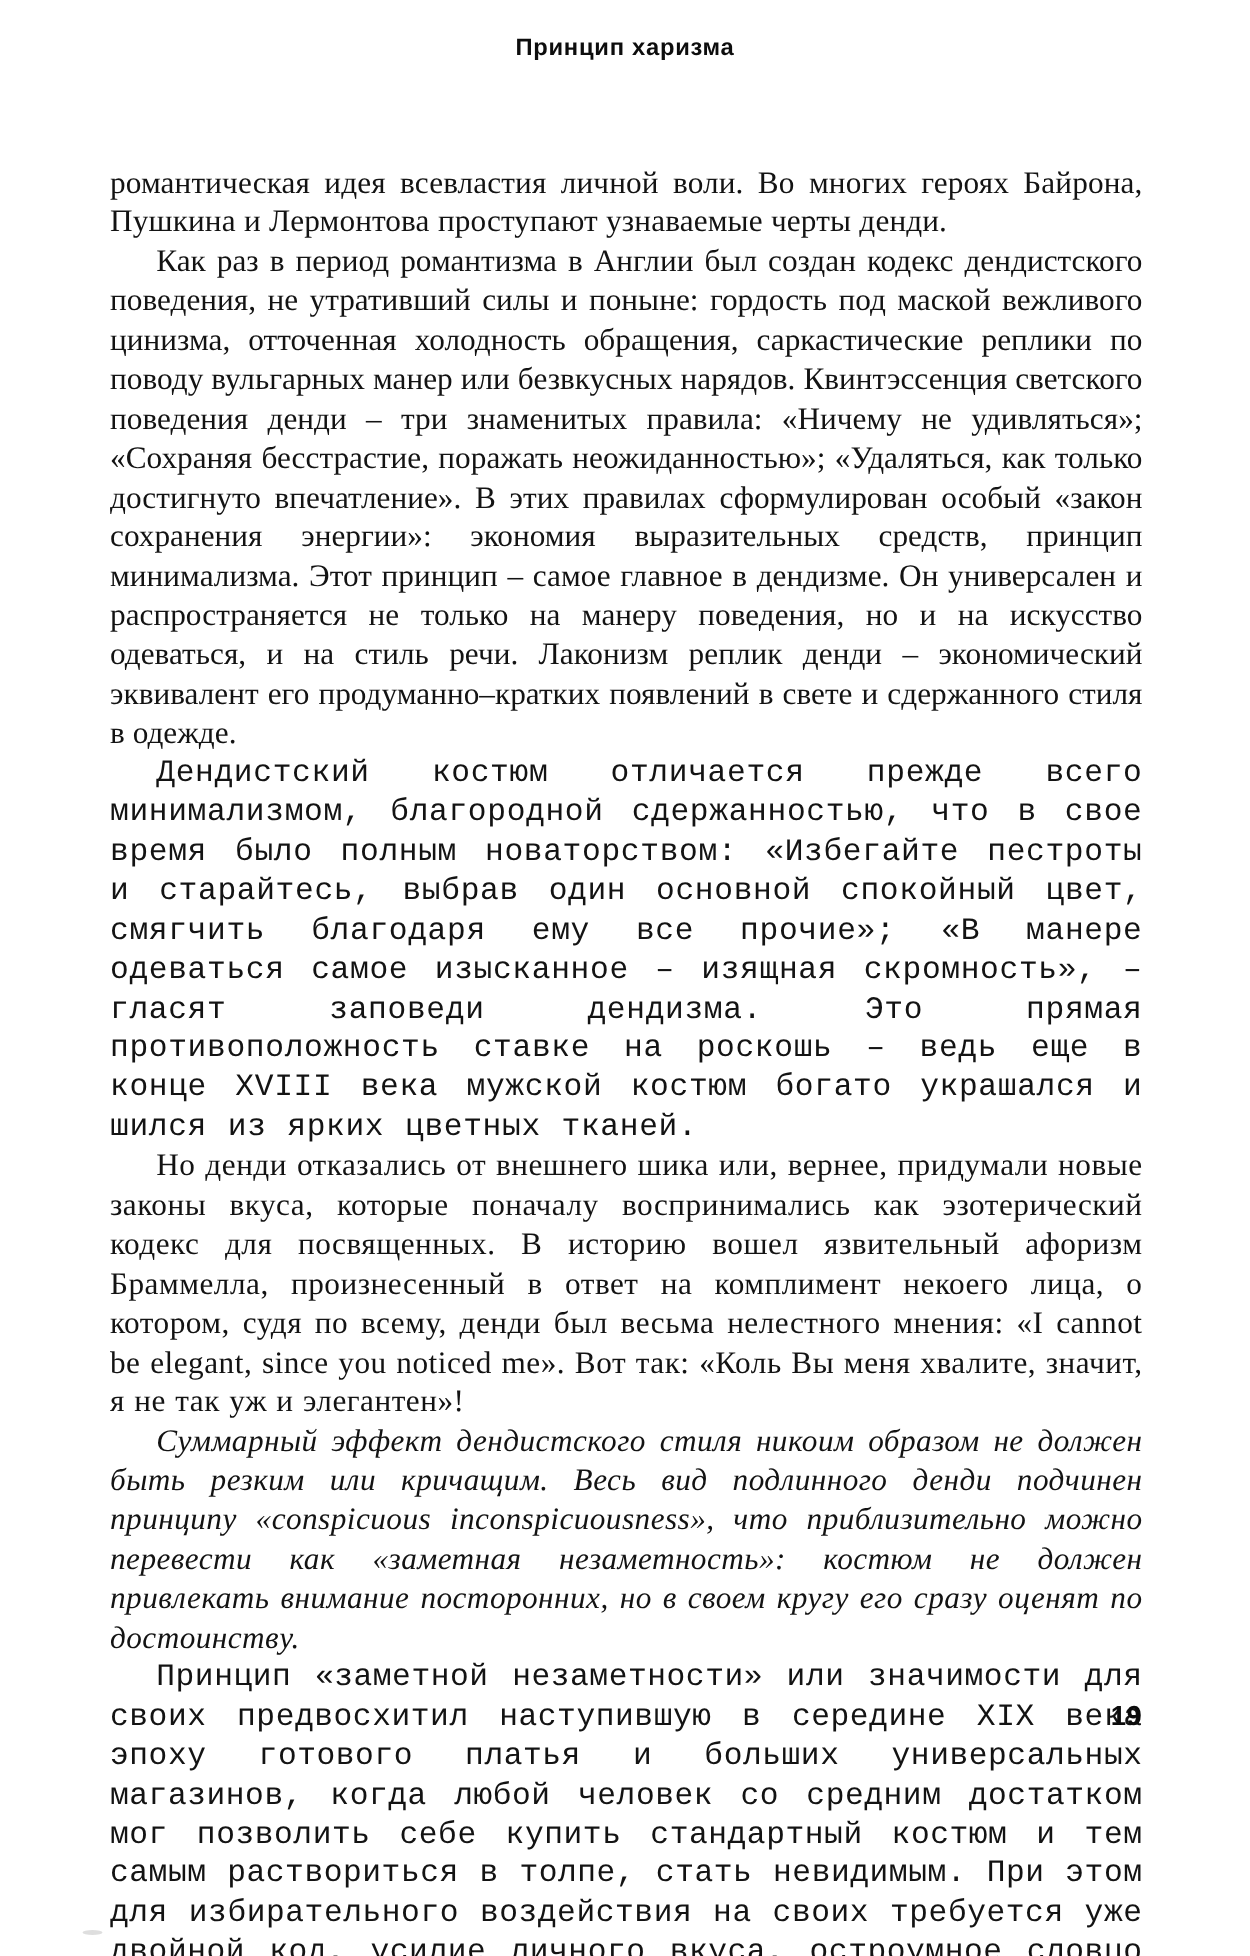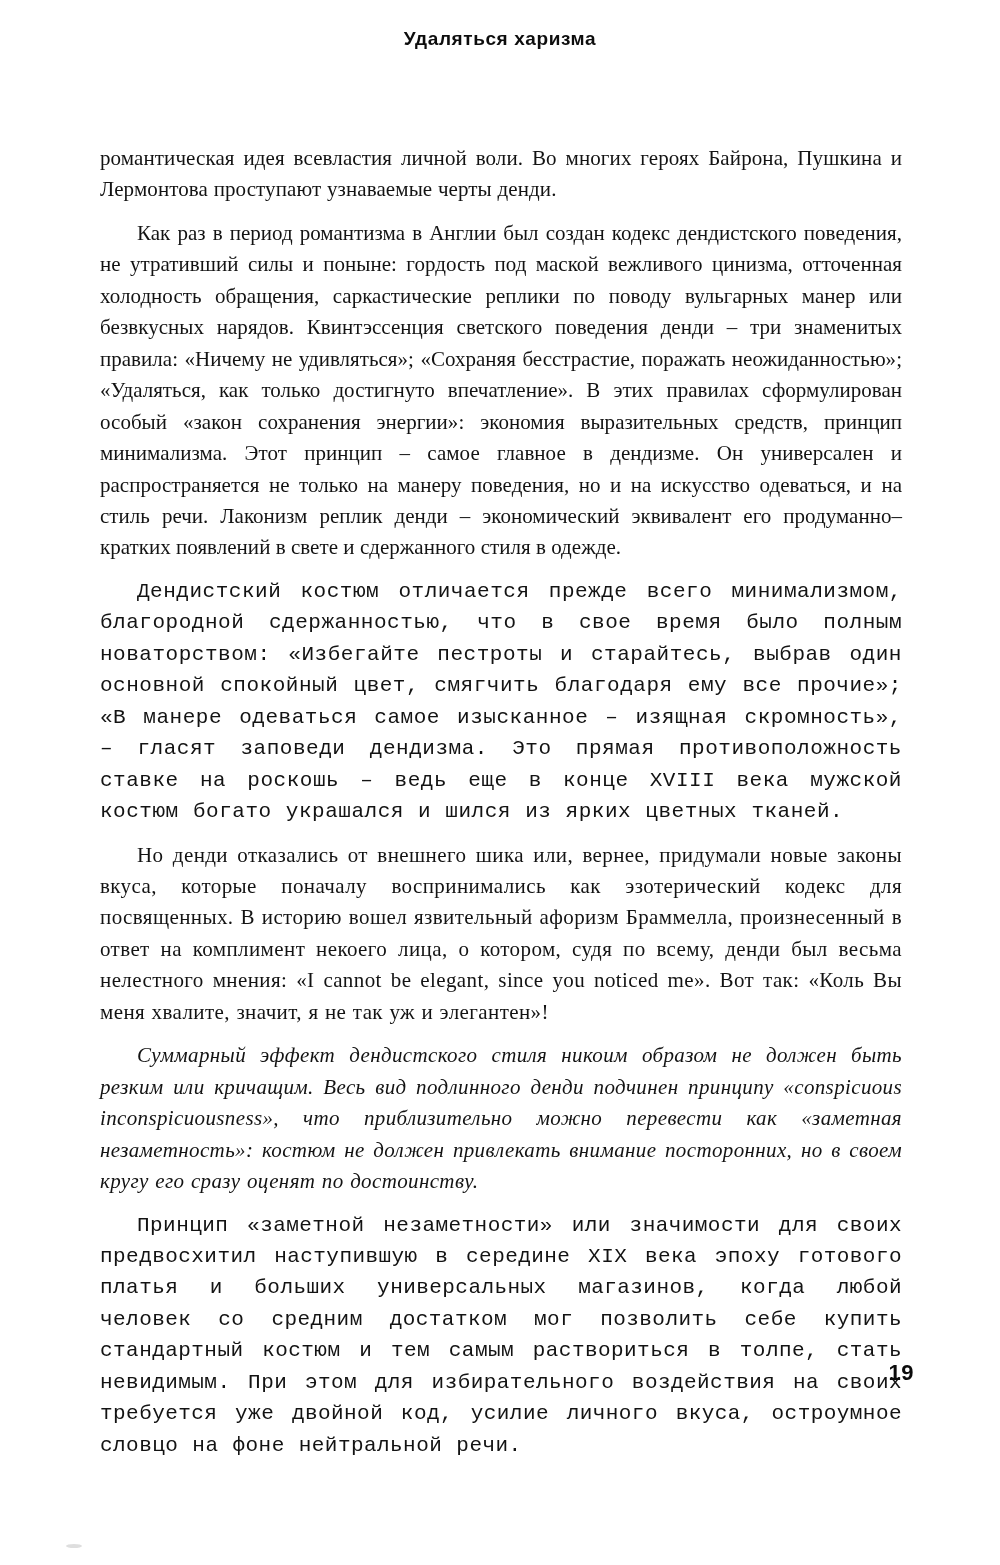--- a/index.html
+++ b/index.html
@@ -33,22 +33,22 @@
 
   
   .textblock {
     position: absolute;
     left: 88px;
     top: 131px;
     width: 826px;
   }
 
   .para {
-    margin: 12px;
-    font-size: 21px;
+    margin: 0;
+    font-size: 25px;
     line-height: 31.45px;
     text-align: justify;
     text-align-last: left;
     color: #131313;
     letter-spacing: 0.05px;
     word-spacing: 0.2px;
     -webkit-font-smoothing: none;
   }
   .para.indent {
     text-indent: 37px;
@@ -85,21 +85,21 @@
     border-radius: 50%;
     background: #d8d8d8;
     opacity: 0.85;
   }
 </style>
 </head>
 <body>
 
 <div class="page">
 
-  <div class="running-head">Удаляться харизма</div>
+  <div class="running-head">Принцип харизма</div>
 
   <div class="textblock">
     <p class="para p1">романтическая идея всевластия личной воли. Во многих героях Байрона, Пушкина и Лермонтова проступают узнаваемые черты денди.</p>
     <p class="para indent p2">Как раз в период романтизма в Англии был создан кодекс дендистского поведения, не утративший силы и поныне: гордость под маской вежливого цинизма, отточенная холодность обращения, саркастические реплики по поводу вульгарных манер или безвкусных нарядов. Квинтэссенция светского поведения денди – три знаменитых правила: «Ничему не удивляться»; «Сохраняя бесстрастие, поражать неожиданностью»; «Удаляться, как только достигнуто впечатление». В этих правилах сформулирован особый «закон сохранения энергии»: экономия выразительных средств, принцип минимализма. Этот принцип – самое главное в дендизме. Он универсален и распространяется не только на манеру поведения, но и на искусство одеваться, и на стиль речи. Лаконизм реплик денди  – экономический эквивалент его продуманно–кратких появлений в свете и сдержанного стиля в одежде.</p>
     <p class="para indent p3">Дендистский костюм отличается прежде всего минимализмом, благородной сдержанностью, что в свое время было полным новаторством: «Избегайте пестроты и старайтесь, выбрав один основной спокойный цвет, смягчить благодаря ему все прочие»; «В манере одеваться самое изысканное – изящная скромность», – гласят заповеди дендизма. Это прямая противоположность ставке на роскошь – ведь еще в конце XVIII века мужской костюм богато украшался и шился из ярких цветных тканей.</p>
     <p class="para indent p4">Но денди отказались от внешнего шика или, вернее, придумали новые законы вкуса, которые поначалу воспринимались как эзотерический кодекс для посвященных. В историю вошел язвительный афоризм Браммелла, произнесенный в ответ на комплимент некоего лица, о котором, судя по всему, денди был весьма нелестного мнения: «I cannot be elegant, since you noticed me». Вот так: «Коль Вы меня хвалите, значит, я не так уж и элегантен»!</p>
     <p class="para indent p5">Суммарный эффект дендистского стиля никоим образом не должен быть резким или кричащим. Весь вид подлинного денди подчинен принципу «conspicuous inconspicuousness», что приблизительно можно перевести как «заметная незаметность»: костюм не должен привлекать внимание посторонних, но в своем кругу его сразу оценят по достоинству.</p>
     <p class="para indent p6">Принцип «заметной незаметности» или значимости для своих предвосхитил наступившую в середине XIX века эпоху готового платья и больших универсальных магазинов, когда любой человек со средним достатком мог позволить себе купить стандартный костюм и тем самым раствориться в толпе, стать невидимым. При этом для избирательного воздействия на своих требуется уже двойной код, усилие личного вкуса, остроумное словцо на фоне нейтральной речи.</p>
   </div>
 

